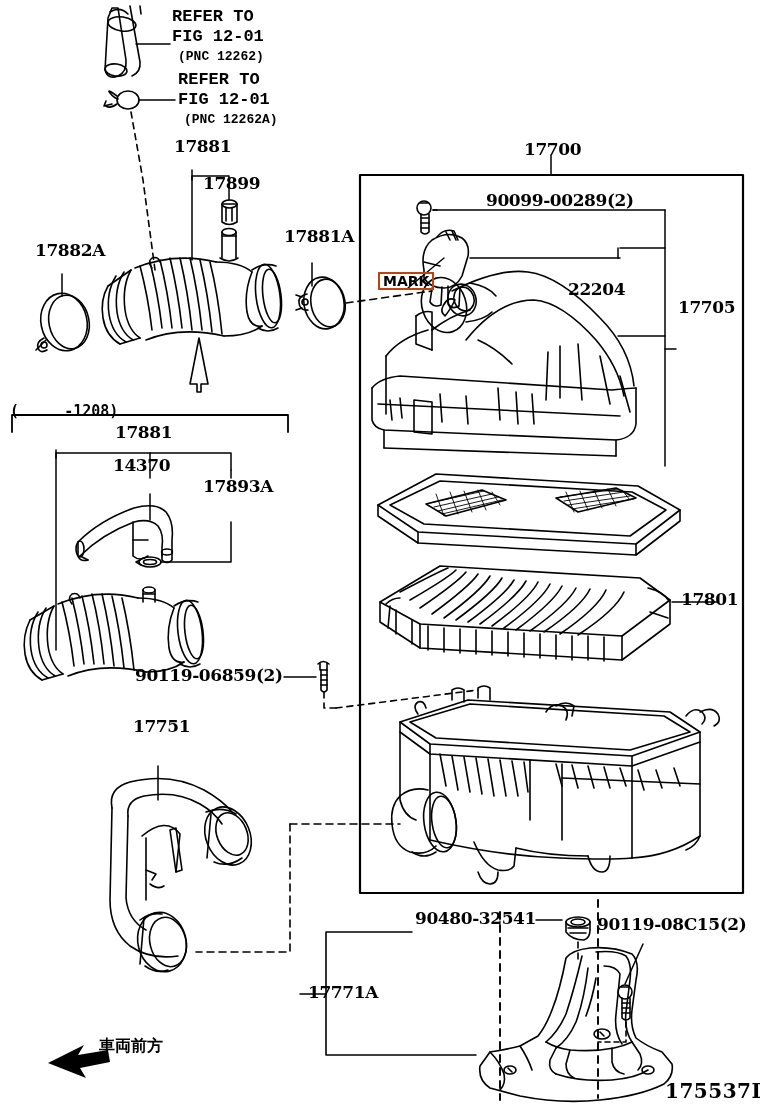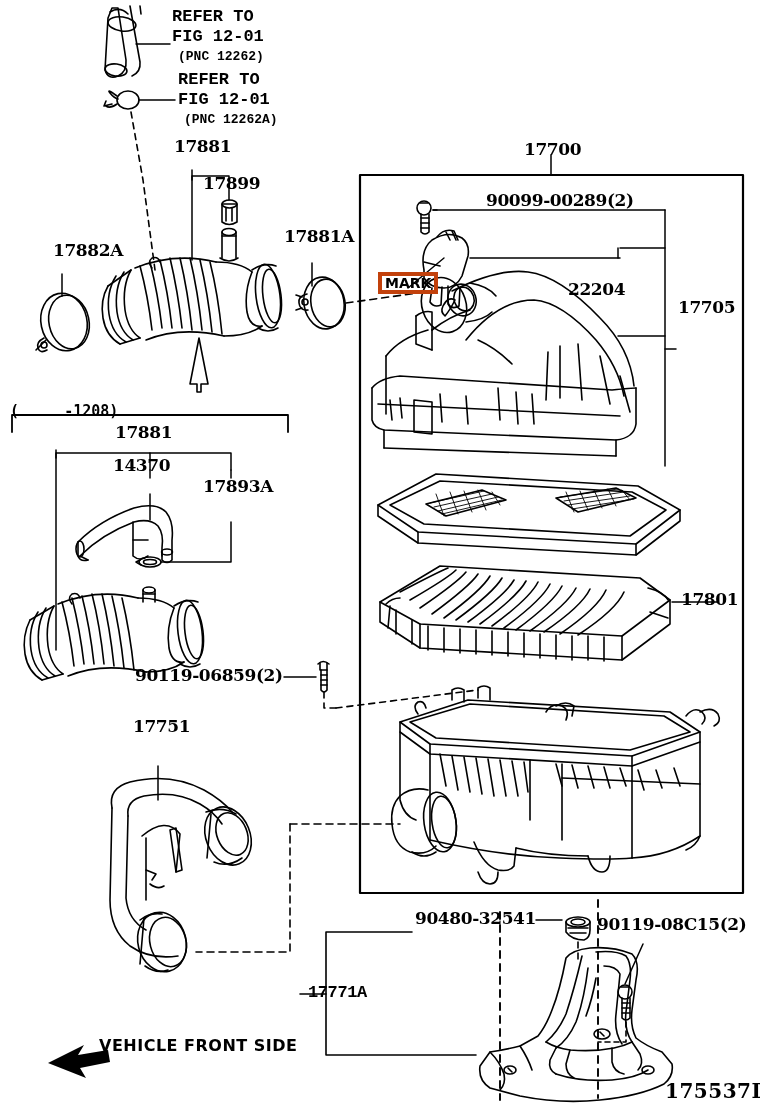--- a/index.html
+++ b/index.html
@@ -4,21 +4,21 @@
 <style>
   html,body{margin:0;padding:0;background:#fff;}
   body{width:760px;height:1112px;position:relative;overflow:hidden;
        font-family:"DejaVu Serif","Liberation Serif",serif;color:#000;}
   #sheet{position:absolute;inset:0;width:760px;height:1112px;}
   .lbl{position:absolute;font-weight:bold;font-size:17px;letter-spacing:-0.4px;
        white-space:nowrap;line-height:1;font-family:"DejaVu Serif","Liberation Serif",serif;}
   .refblk{position:absolute;font-weight:bold;font-size:17px;line-height:20px;
           white-space:nowrap;font-family:Liberation Mono, monospace;}
   .refblk .p{font-size:13px;}
-  .markbox{position:absolute;border:4px solid #c2410c;padding:0px 3px;font-weight:bold;
+  .markbox{position:absolute;border:2px solid #c2410c;padding:0px 3px;font-weight:bold;
            font-size:14px;line-height:14px;font-family:"DejaVu Sans","Liberation Sans",sans-serif;}
   .front{position:absolute;font-weight:bold;line-height:19px;white-space:nowrap;}
   .front .jp{font-size:16px;font-family:"DejaVu Sans","Liberation Sans",sans-serif;}
   .front .en{font-size:16px;font-family:"DejaVu Sans","Liberation Sans",sans-serif;letter-spacing:0.5px;}
   .code{position:absolute;font-weight:bold;font-size:20px;letter-spacing:0.5px;
         font-family:"DejaVu Serif","Liberation Serif",serif;}
   .daterange{position:absolute;font-weight:bold;font-size:15px;white-space:pre;
              font-family:"DejaVu Sans Mono","Liberation Mono",monospace;}
   svg{display:block;}
 </style>
@@ -417,41 +417,41 @@
 </div>
 
 <div class="refblk" style="left:178px;top:70px;">
   <div>REFER TO</div>
   <div>FIG 12-01</div>
   <div class="p" style="padding-left:6px;">(PNC 12262A)</div>
 </div>
 
 <div class="lbl" style="left:174px;top:138px;">17881</div>
 <div class="lbl" style="left:203px;top:175px;">17899</div>
-<div class="lbl" style="left:35px;top:242px;margin-left:18px;">17882A</div>
+<div class="lbl" style="left:35px;top:242px;">17882A</div>
 <div class="lbl" style="left:284px;top:228px;">17881A</div>
 
 <div class="lbl" style="left:524px;top:141px;">17700</div>
 <div class="lbl" style="left:486px;top:192px;">90099-00289(2)</div>
 <div class="lbl" style="left:568px;top:233px;margin-top:48px;">22204</div>
 <div class="lbl" style="left:678px;top:299px;">17705</div>
 <div class="lbl" style="left:681px;top:591px;">17801</div>
 
 <div class="lbl" style="left:135px;top:667px;">90119-06859(2)</div>
 <div class="lbl" style="left:133px;top:718px;">17751</div>
 
 <div class="lbl" style="left:115px;top:424px;">17881</div>
 <div class="lbl" style="left:113px;top:457px;">14370</div>
 <div class="lbl" style="left:203px;top:478px;">17893A</div>
 
 <div class="lbl" style="left:415px;top:910px;">90480-32541</div>
 <div class="lbl" style="left:597px;top:916px;">90119-08C15(2)</div>
-<div class="lbl" style="left:308px;top:984px;font-family:Liberation Mono, monospace;">17771A</div>
+<div class="lbl" style="left:308px;top:984px;">17771A</div>
 
 <div class="markbox" style="left:378px;top:272px;">MARK</div>
 
 <div class="daterange" style="left:10px;top:390px;margin-top:12px;">(     -1208)</div>
 
 <div class="front" style="left:99px;top:1036px;">
-  <div class="en">VEHICLE FRONT SIDE</div>
+  <div class="jp">車両前方</div>
 </div>
 
 <div class="code" style="left:665px;top:1079px;">175537D</div>
 
 </body></html>

